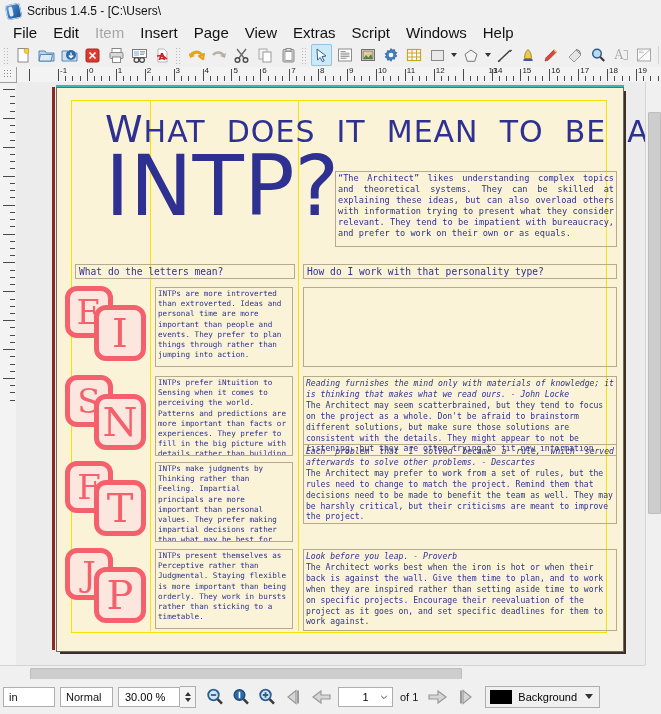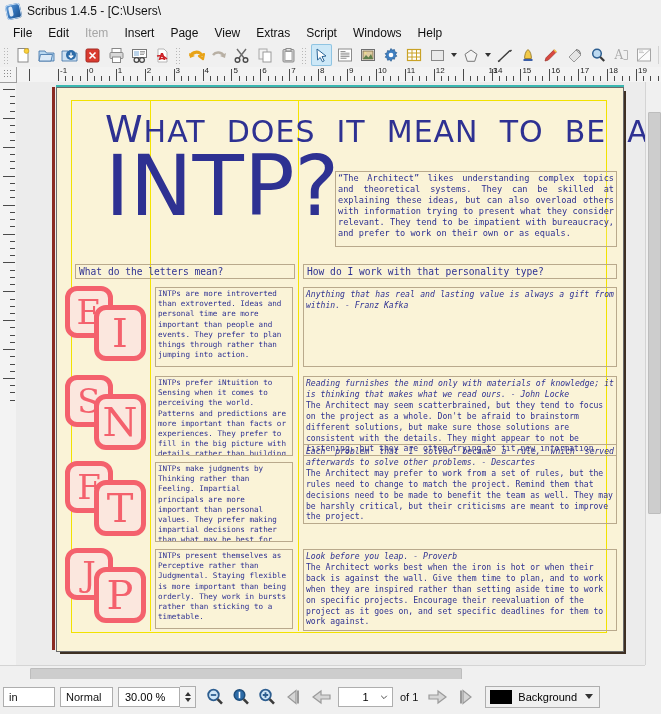--- a/index.html
+++ b/index.html
@@ -28,21 +28,21 @@
     background:#fff;opacity:.85;border-radius:2px;
   }
   .title-text{font-size:12px;color:#111;}
 
   
   .menubar{
     height:21px;display:flex;align-items:center;
     background:#f0f0f0;padding-left:5px;
   }
   .menu-item{
-    font-size:12px;color:#111;padding:2px 8px;cursor:default;
+    font-size:15px;color:#111;padding:2px 8px;cursor:default;
   }
   .menu-item.disabled{color:#a6a6a6;}
 
   
   .toolbars{
     height:24px;background:#f0f0f0;display:flex;align-items:center;
     padding-left:2px;
   }
   .grip{
     width:6px;height:18px;margin:0 3px 0 1px;
@@ -635,21 +635,21 @@
 
       <div class="sec-head left">What do the letters mean?</div>
       <div class="sec-head right">How do I work with that personality type?</div>
 
       <div class="tiles" style="top:198px;">
         <div class="tile back">E</div>
         <div class="tile front">I</div>
       </div>
       <div class="colA" style="top:199px;height:80px;">INTPs are more introverted than extroverted. Ideas and personal time are more important than people and events. They prefer to plan things through rather than jumping into action.</div>
       <div class="colB" style="top:199px;height:80px;">
-        <span class="quote">Anything that has real and lasting value is always a gift from within. - Franz Kafka</span>
+        
       </div>
 
       <div class="tiles" style="top:287px;">
         <div class="tile back">S</div>
         <div class="tile front">N</div>
       </div>
       <div class="colA" style="top:288px;height:80px;">INTPs prefer iNtuition to Sensing when it comes to perceiving the world. Patterns and predictions are more important than facts or experiences. They prefer to fill in the big picture with details rather than building up facts.</div>
       <div class="colB" style="top:288px;height:80px;">
         <span class="quote">Reading furnishes the mind only with materials of knowledge; it is thinking that makes what we read ours. - John Locke</span><span>The Architect may seem scatterbrained, but they tend to focus on the project as a whole. Don't be afraid to brainstorm different solutions, but make sure those solutions are consistent with the details.  They might appear to not be listening, but they are often trying to fit new information into their previous ideas.</span>
       </div>

